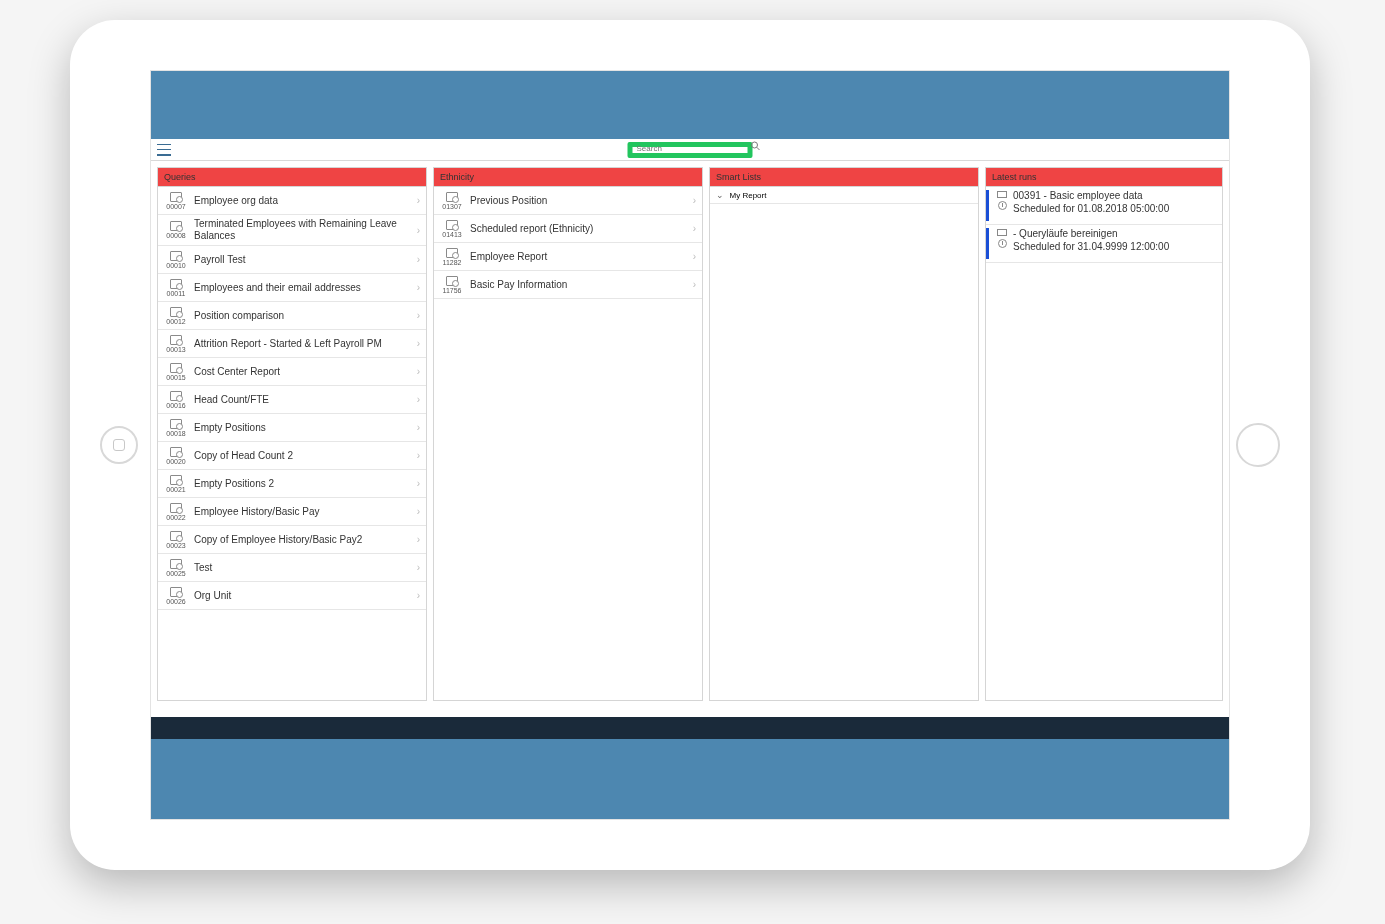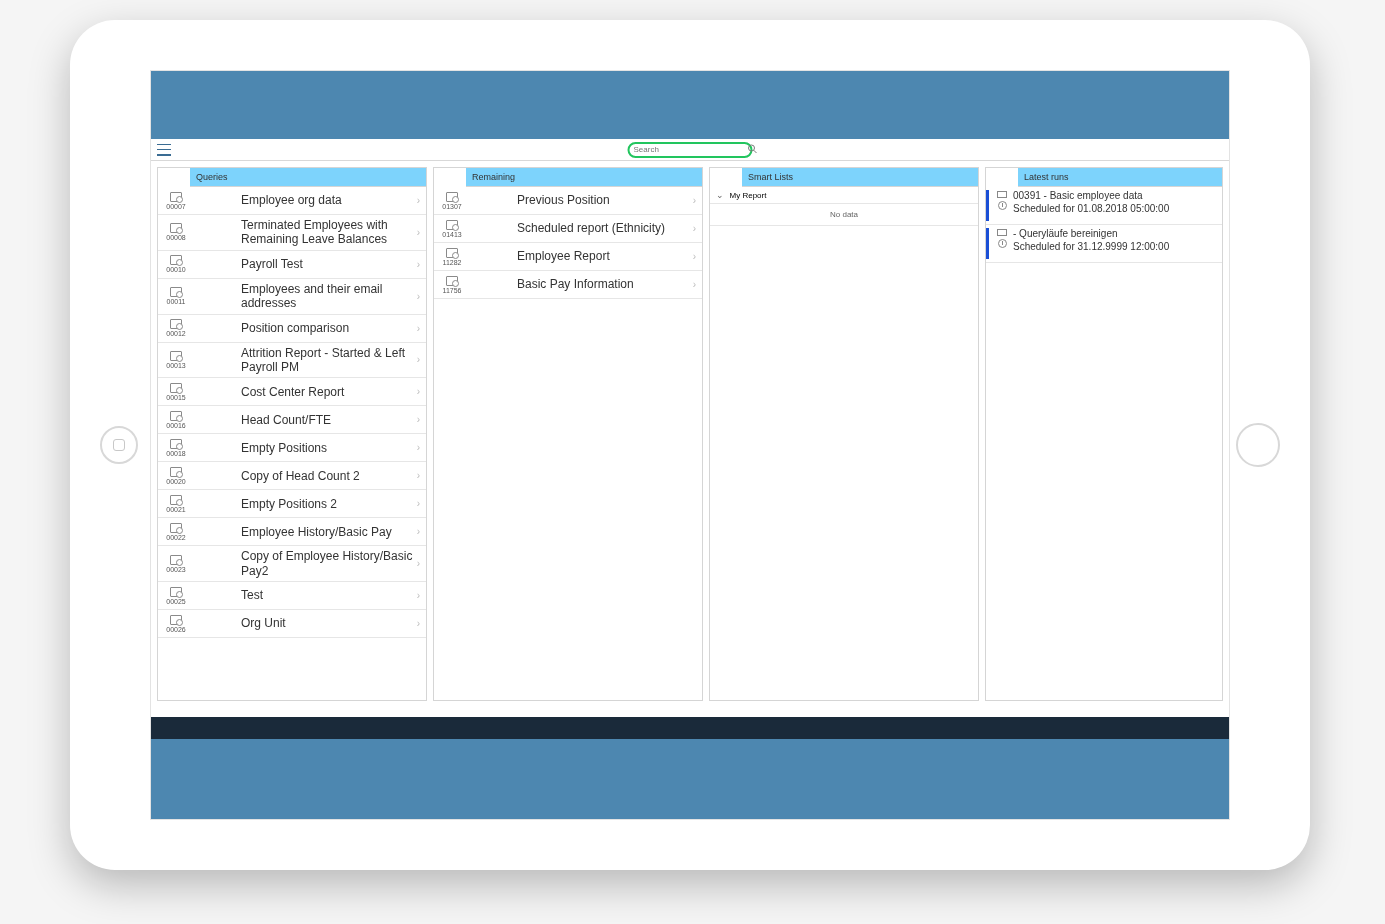--- a/index.html
+++ b/index.html
@@ -72,23 +72,23 @@
   .menu-icon {
     width: 14px; height: 12px;
     display: flex; flex-direction: column; justify-content: space-between;
     cursor: pointer;
   }
   .menu-icon span { height: 1.5px; background: #3a6c93; display:block; }
   .search-wrap {
     position:absolute;
     left:50%;
     transform:translateX(-50%);
-    display: flex; align-items: center;
-    border: 2px solid #22c55e;
-    border-radius: 8px;
+    display: flex; align-items: flex-end;
+    border: 5px solid #22c55e;
+    border-radius: 2px;
     height: 16px;
     width: 125px;
     background:#fff;
   }
   .search-wrap input {
     border: none; outline: none;
     font-size: 8px;
     padding: 0 4px;
     flex: 1;
     background:transparent;
@@ -110,26 +110,25 @@
     border: 1px solid #d5d5d5;
     display: flex;
     flex-direction: column;
     background:#fff;
   }
   .panel.queries { flex: 0 0 270px; }
   .panel.favorites { flex: 0 0 270px; }
   .panel.smart { flex: 0 0 270px; }
   .panel.runs { flex: 1; }
   .panel-header {
-    background: #7dd3fc;
+    background: #ef4444;
     border-bottom: 1px solid #d5d5d5;
     font-size: 9px;
     padding: 4px 6px;
     color: #333;
-    margin-left: 32px;
   }
   .panel-body {
     flex:1;
     overflow-y:auto;
     position:relative;
   }
   .queries .panel-body::-webkit-scrollbar{width:10px;}
   .queries .panel-body::-webkit-scrollbar-track{background:#f0f0f0;}
   .queries .panel-body::-webkit-scrollbar-thumb{background:#b8b8b8;}
   .list-row {
@@ -155,25 +154,24 @@
     position:relative;
     margin-bottom:1px;
   }
   .row-icon-col .qicon::after{
     content:"";position:absolute;right:-2px;bottom:-2px;
     width:5px;height:5px;border:1px solid #8a8a8a;border-radius:50%;
     background:#fff;
   }
   .row-label {
     flex:1;
-    font-size: 12px;
+    font-size: 10px;
     color:#333;
     padding: 0 4px;
     line-height:1.2;
-    margin-left:47px;
   }
   .row-chevron {
     color:#bdbdbd;
     font-size:10px;
     padding-right:2px;
   }
   .smart-header-row {
     display:flex;align-items:center;
     padding:3px 6px;
     font-size:8px;
@@ -359,21 +357,21 @@
                 <div class="qicon"></div>
                 <span>00026</span>
               </div>
               <div class="row-label">Org Unit</div>
               <div class="row-chevron">›</div>
             </div>
           </div>
       </div>
 
       <div class="panel favorites">
-        <div class="panel-header">Remaining</div>
+        <div class="panel-header">Ethnicity</div>
         <div class="panel-body" id="favorites-body">
             <div class="list-row">
               <div class="row-icon-col">
                 <div class="qicon"></div>
                 <span>01307</span>
               </div>
               <div class="row-label">Previous Position</div>
               <div class="row-chevron">›</div>
             </div>
             <div class="list-row">
@@ -403,21 +401,20 @@
           </div>
       </div>
 
       <div class="panel smart">
         <div class="panel-header">Smart Lists</div>
         <div class="panel-body">
           <div class="smart-header-row">
             <span class="caret">⌄</span>
             <span>My Report</span>
           </div>
-          <div class="no-data">No data</div>
         </div>
       </div>
 
       <div class="panel runs">
         <div class="panel-header">Latest runs</div>
         <div class="panel-body" id="runs-body">
             <div class="run-item">
               <div class="run-bar"></div>
               <div class="run-icons">
                 <div class="env"></div>
@@ -429,21 +426,21 @@
               </div>
             </div>
             <div class="run-item">
               <div class="run-bar"></div>
               <div class="run-icons">
                 <div class="env"></div>
                 <div class="clock"></div>
               </div>
               <div class="run-text">
                 <div>- Queryläufe bereinigen</div>
-                <div>Scheduled for 31.12.9999 12:00:00</div>
+                <div>Scheduled for 31.04.9999 12:00:00</div>
               </div>
             </div>
           </div>
       </div>
 
     </div>
 
     <div class="bottom-area">
       <div class="white-gap"></div>
       <div class="dark-band"></div>

